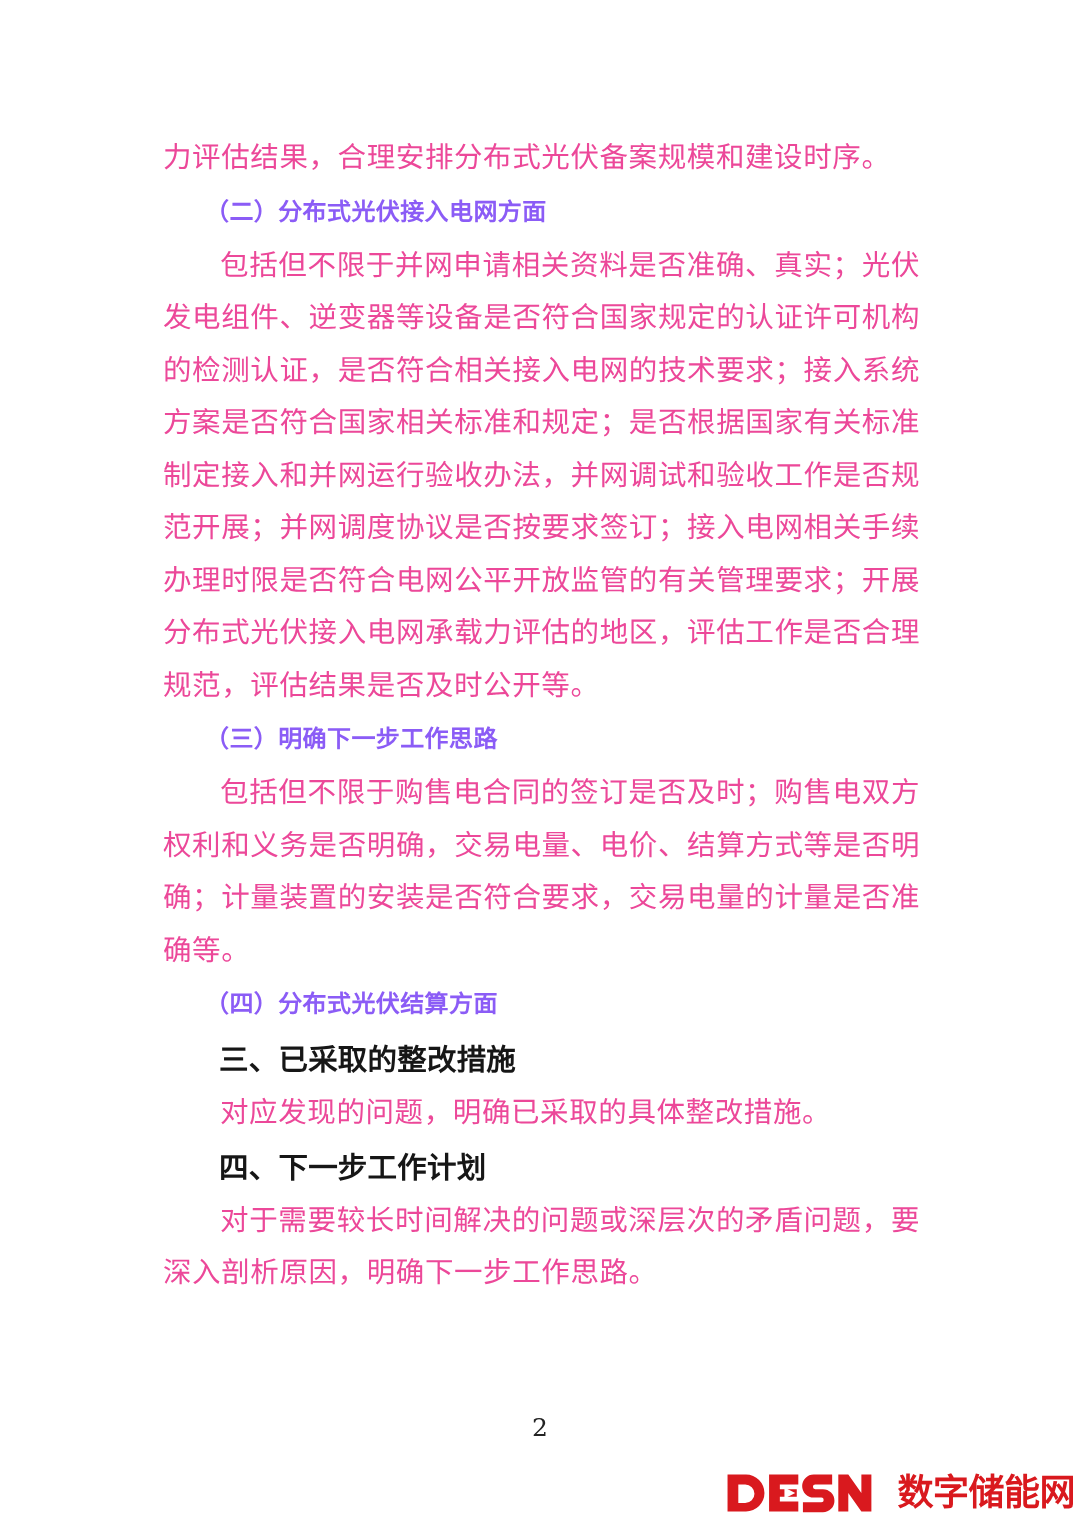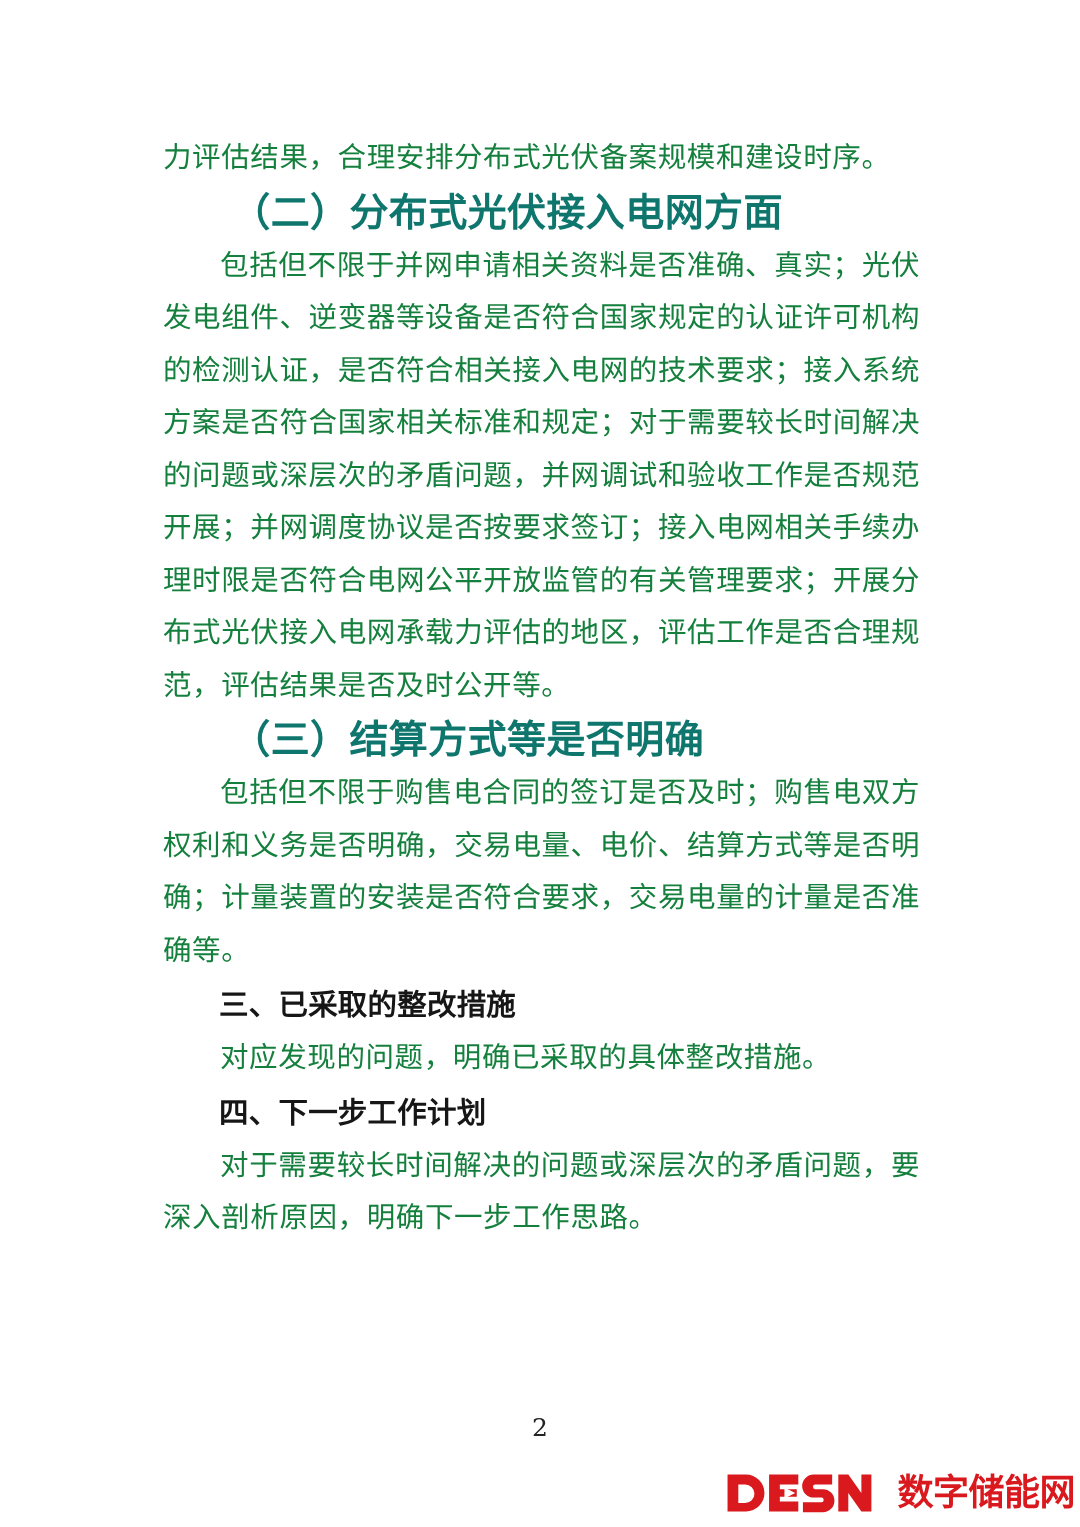--- a/index.html
+++ b/index.html
@@ -23,21 +23,21 @@
   
   #doc-body {
     position: absolute;
     left: 163px;
     top: 132px;
     width: 757px;
   }
 
   .line-block {
     font-family: "DejaVu Serif", "Liberation Serif", serif;
-    color: #15803d;
+    color: #ec4899;
     font-size: 28.5px;
     line-height: 52.5px;
     letter-spacing: 0.6px;
     text-align: justify;
     text-justify: inter-character;
     margin: 0;
     -webkit-font-smoothing: antialiased;
   }
 
   
@@ -47,22 +47,22 @@
 
   
   .para-cont {
     text-indent: 0;
   }
 
   
   .heading-sub {
     font-family: "DejaVu Sans", "Liberation Sans", sans-serif;
     font-weight: 700;
-    color: #0f766e;
-    font-size: 39px;
+    color: #8b5cf6;
+    font-size: 24px;
     line-height: 55px;
     letter-spacing: 0.4px;
     text-indent: 1.75em;
     margin: 0;
     white-space: nowrap;
   }
 
   
   .heading-main {
     font-family: Liberation Sans, sans-serif;
@@ -124,26 +124,27 @@
 <body>
 
 <div id="page">
 
   <div id="doc-body">
 
     <p class="line-block para-cont">力评估结果，合理安排分布式光伏备案规模和建设时序。</p>
 
     <p class="line-block heading-sub">（二）分布式光伏接入电网方面</p>
 
-    <p class="line-block para">包括但不限于并网申请相关资料是否准确、真实；光伏发电组件、逆变器等设备是否符合国家规定的认证许可机构的检测认证，是否符合相关接入电网的技术要求；接入系统方案是否符合国家相关标准和规定；对于需要较长时间解决的问题或深层次的矛盾问题，并网调试和验收工作是否规范开展；并网调度协议是否按要求签订；接入电网相关手续办理时限是否符合电网公平开放监管的有关管理要求；开展分布式光伏接入电网承载力评估的地区，评估工作是否合理规范，评估结果是否及时公开等。</p>
+    <p class="line-block para">包括但不限于并网申请相关资料是否准确、真实；光伏发电组件、逆变器等设备是否符合国家规定的认证许可机构的检测认证，是否符合相关接入电网的技术要求；接入系统方案是否符合国家相关标准和规定；是否根据国家有关标准制定接入和并网运行验收办法，并网调试和验收工作是否规范开展；并网调度协议是否按要求签订；接入电网相关手续办理时限是否符合电网公平开放监管的有关管理要求；开展分布式光伏接入电网承载力评估的地区，评估工作是否合理规范，评估结果是否及时公开等。</p>
 
-    <p class="line-block heading-sub">（三）结算方式等是否明确</p>
+    <p class="line-block heading-sub">（三）明确下一步工作思路</p>
 
     <p class="line-block para">包括但不限于购售电合同的签订是否及时；购售电双方权利和义务是否明确，交易电量、电价、结算方式等是否明确；计量装置的安装是否符合要求，交易电量的计量是否准确等。</p>
 
+    <p class="line-block heading-sub">（四）分布式光伏结算方面</p>
 
 
     <p class="line-block heading-main">三、已采取的整改措施</p>
 
     <p class="line-block para">对应发现的问题，明确已采取的具体整改措施。</p>
 
     <p class="line-block heading-main">四、下一步工作计划</p>
 
     <p class="line-block para">对于需要较长时间解决的问题或深层次的矛盾问题，要深入剖析原因，明确下一步工作思路。</p>
 

